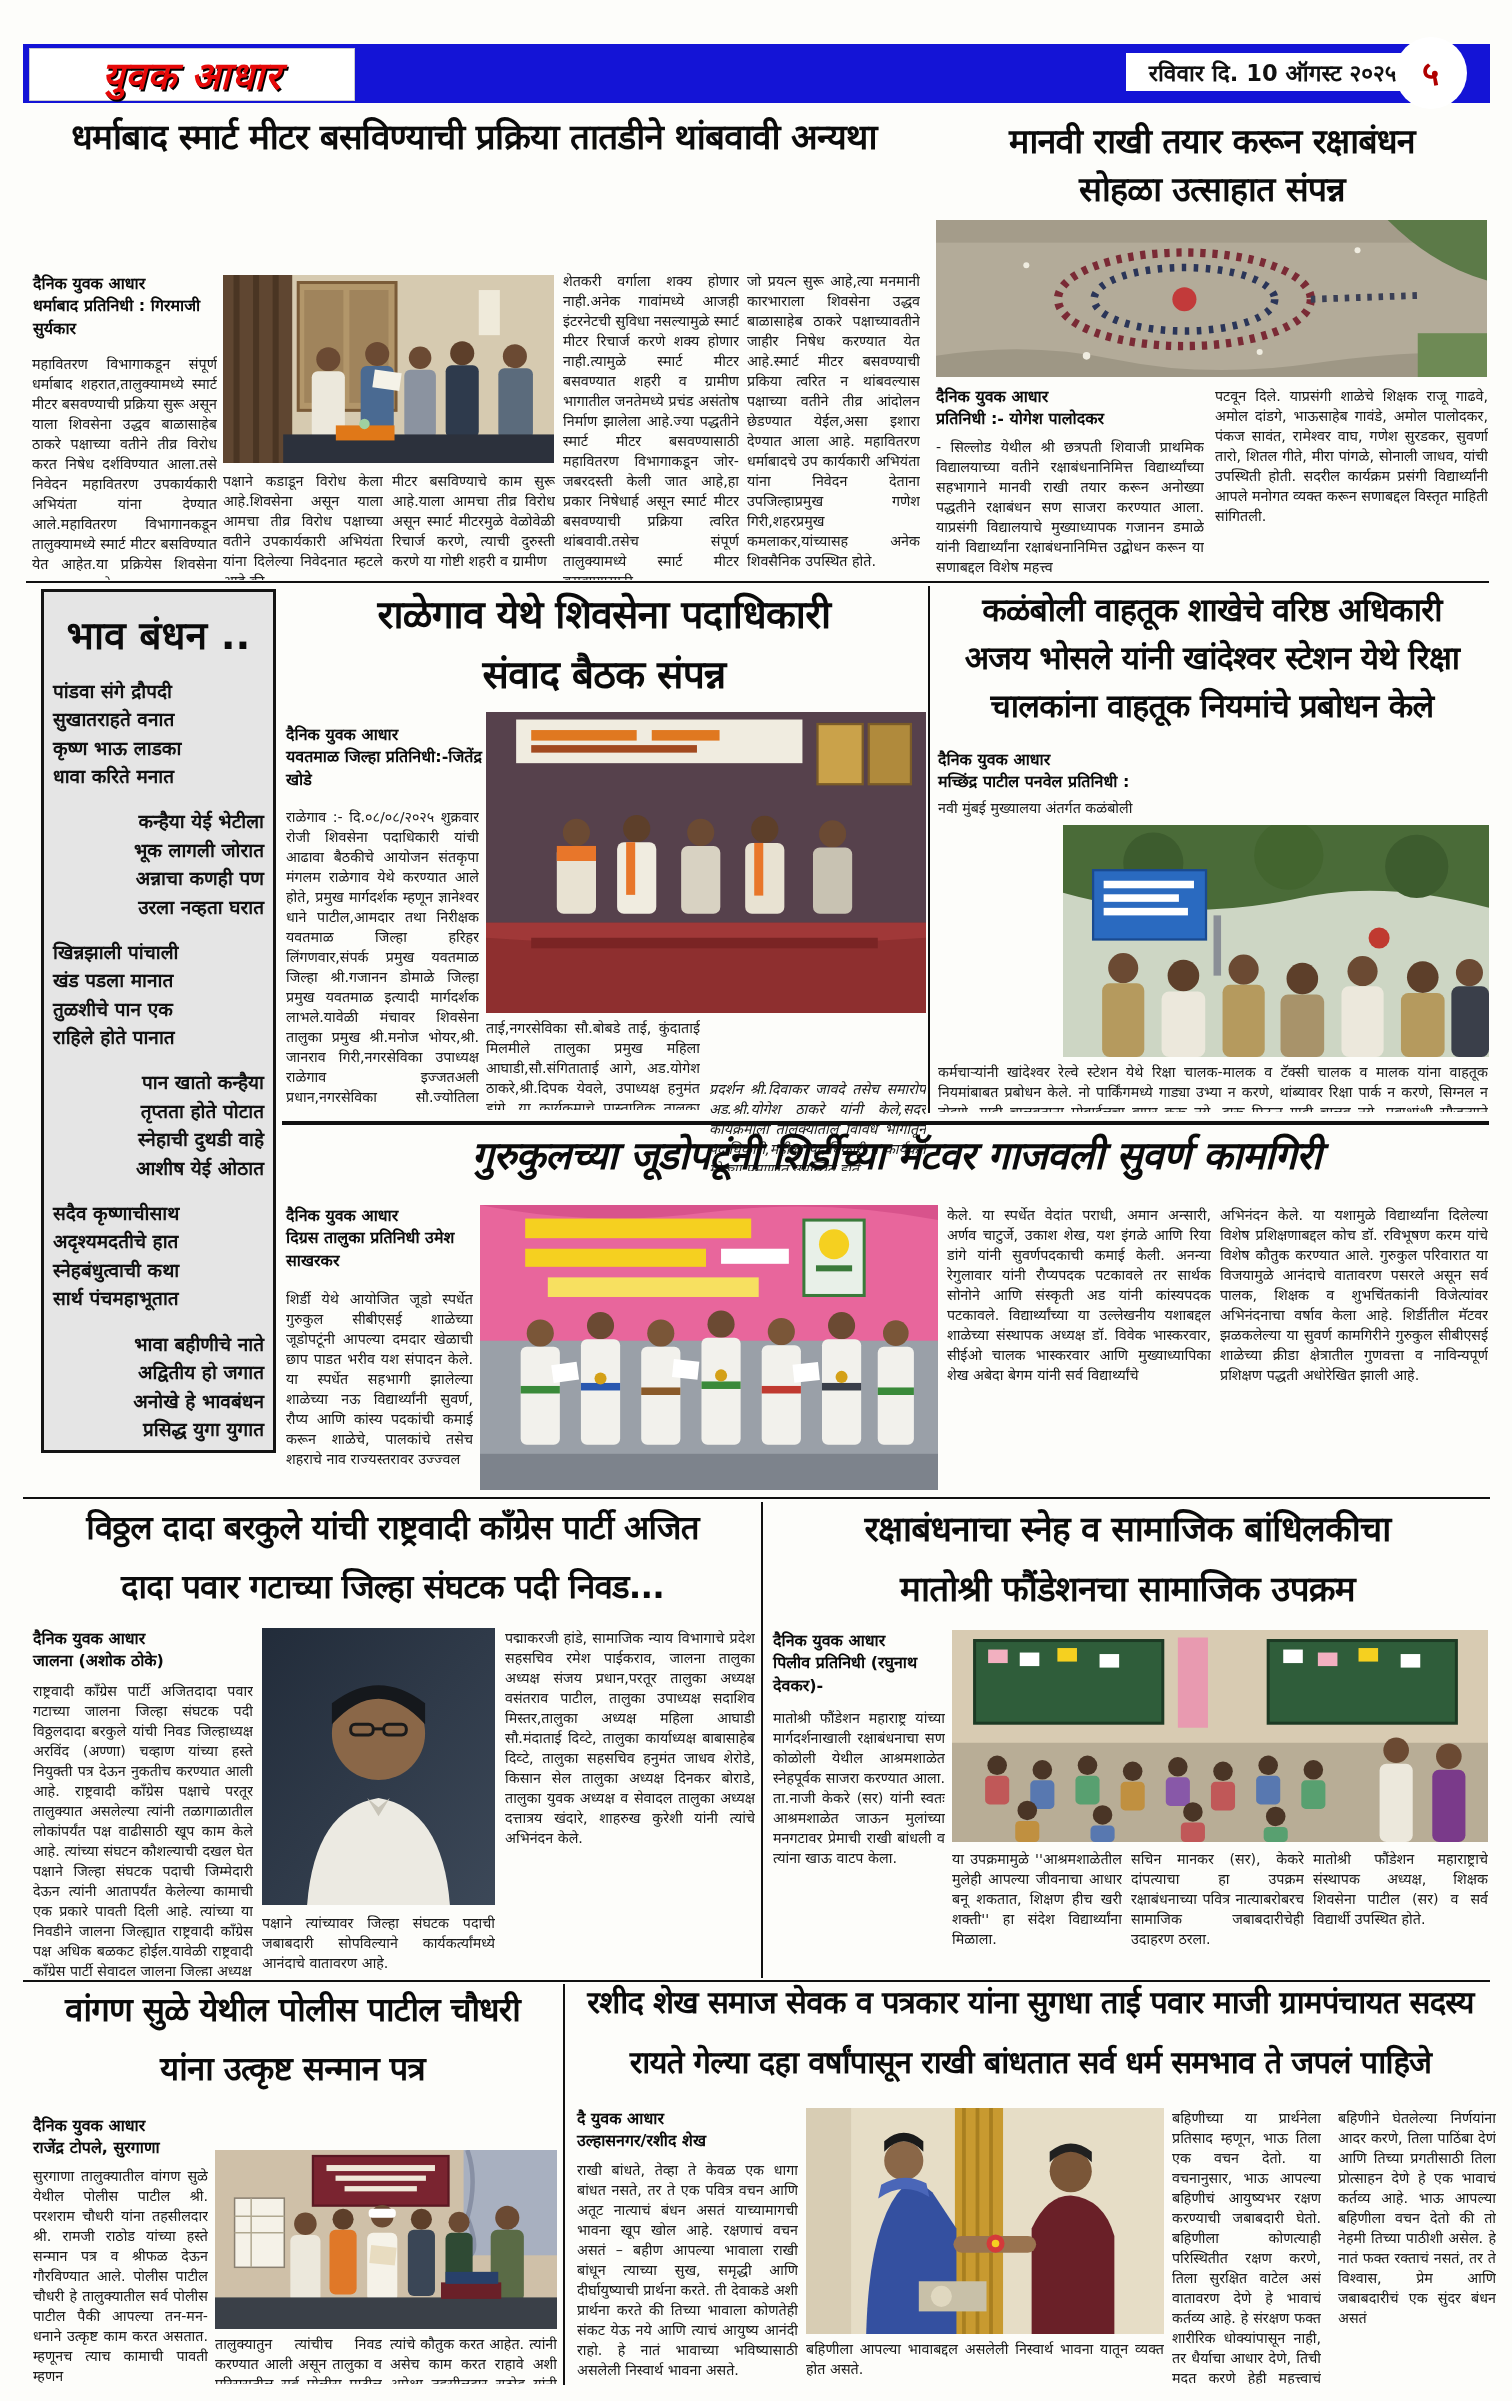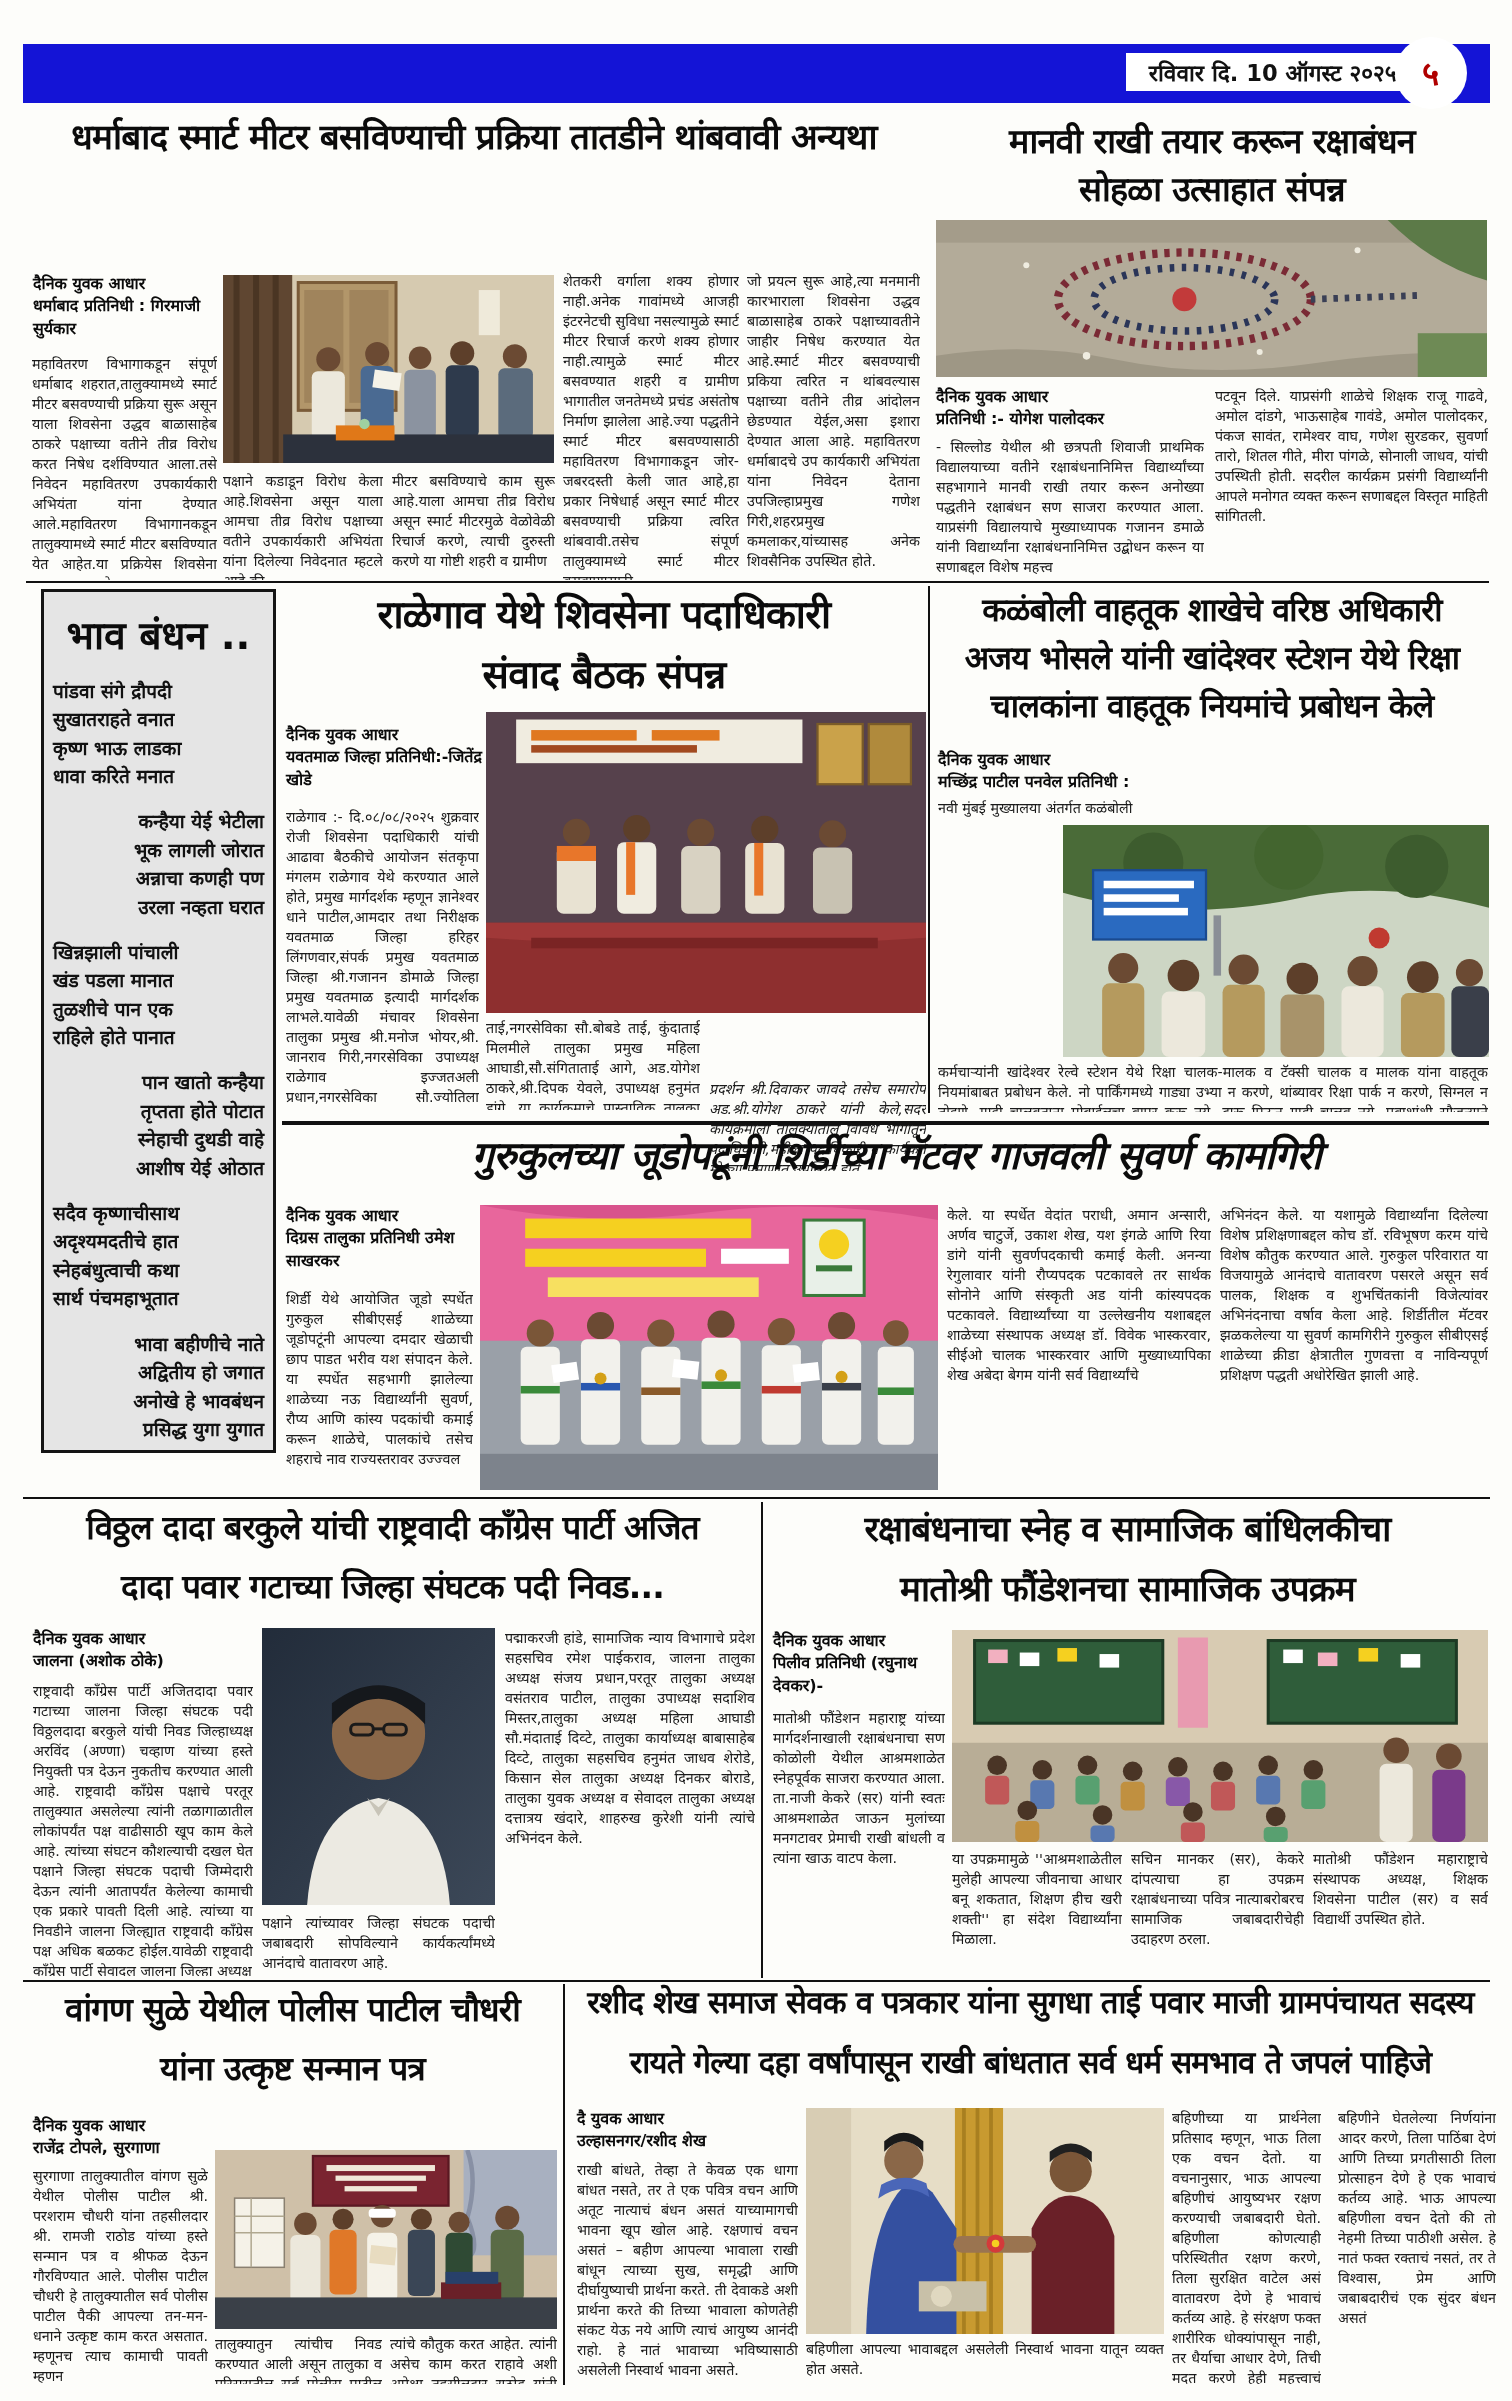--- a/index.html
+++ b/index.html
@@ -26,20 +26,23 @@
   .stanza{font-size:19px;font-weight:bold;line-height:1.5;white-space:pre-line;margin-bottom:16.6px;color:#111;}
   .st-left{text-align:left;}
   .st-right{text-align:right;}
 </style>
 </head>
 <body>
 
 <div class="page">
 
   <div class="masthead">
+    <div class="logo-box">
+      <span class="logo-text">युवक आधार</span>
+    </div>
     <div class="date-box">
       <span>रविवार दि. 10 ऑगस्ट २०२५</span>
     </div>
     <div class="page-circle">
       <span>५</span>
     </div>
   </div>
 
   <div class="hl" style="left:26px;top:114px;width:896px;font-size:35px;">धर्माबाद स्मार्ट मीटर बसविण्याची प्रक्रिया तातडीने थांबवावी अन्यथा</div>
   <div class="byline" style="left:33px;top:273px;width:188px;">दैनिक युवक आधार

